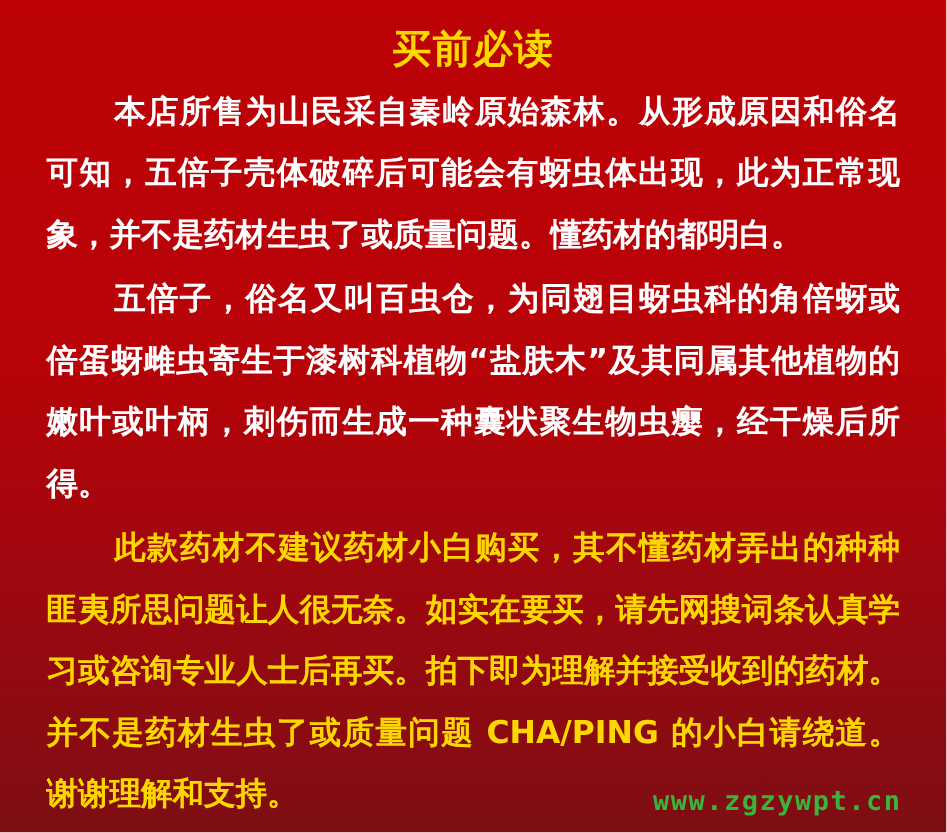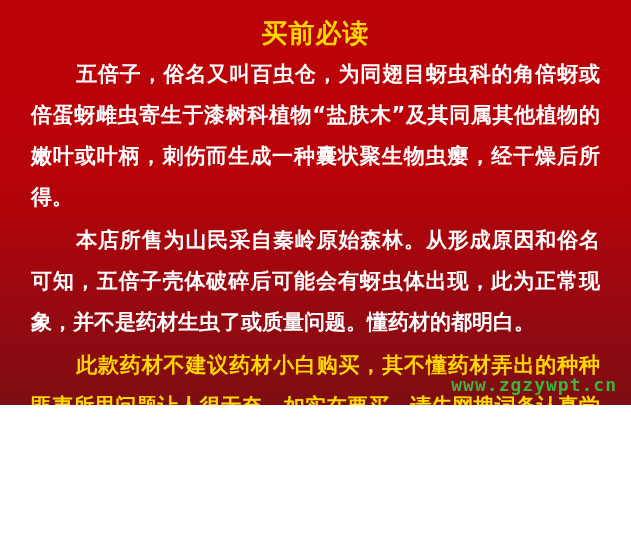--- a/index.html
+++ b/index.html
@@ -4,21 +4,21 @@
   <style>
     * { box-sizing: border-box; margin: 0; padding: 0; }
     html, body { width: 631px; height: 555px; }
     body {
       font-family: "DejaVu Sans", "Liberation Sans", sans-serif;
       overflow: hidden;
     }
     .poster {
       position: relative;
       width: 631px;
-      height: 405px;
+      height: 555px;
       background: linear-gradient(to bottom,
         #bc0207 0%,
         #b80308 42%,
         #9a0810 74%,
         #7d0e13 100%);
       overflow: hidden;
     }
     .title {
       margin-top: 16px;
       text-align: center;
@@ -38,36 +38,36 @@
       text-justify: inter-ideograph;
     }
     .para {
       text-indent: 2.15em;
       margin-bottom: 2px;
     }
     .para.white { color: #ffffff; }
     .para.yellow { color: #ffd700; }
     .watermark {
       position: absolute;
-      right: 14px;
+      right: 30px;
       bottom: 10px;
       font-family: "DejaVu Sans Mono", "Liberation Mono", monospace;
       font-size: 18px;
       font-weight: bold;
       color: #3ab43a;
       letter-spacing: 1px;
     }
   </style>
 </head>
 <body>
 
 <div class="poster">
   <div class="title">买前必读</div>
 
   <div class="content">
+    <p class="para white">本店所售为山民采自秦岭原始森林。从形成原因和俗名可知，五倍子壳体破碎后可能会有蚜虫体出现，此为正常现象，并不是药材生虫了或质量问题。懂药材的都明白。</p>
     <p class="para white">五倍子，俗名又叫百虫仓，为同翅目蚜虫科的角倍蚜或倍蛋蚜雌虫寄生于漆树科植物“盐肤木”及其同属其他植物的嫩叶或叶柄，刺伤而生成一种囊状聚生物虫瘿，经干燥后所得。</p>
-    <p class="para white">本店所售为山民采自秦岭原始森林。从形成原因和俗名可知，五倍子壳体破碎后可能会有蚜虫体出现，此为正常现象，并不是药材生虫了或质量问题。懂药材的都明白。</p>
     <p class="para yellow">此款药材不建议药材小白购买，其不懂药材弄出的种种匪夷所思问题让人很无奈。如实在要买，请先网搜词条认真学习或咨询专业人士后再买。拍下即为理解并接受收到的药材。并不是药材生虫了或质量问题 CHA/PING 的小白请绕道。谢谢理解和支持。</p>
     <p class="para white">五倍子有肚倍和花倍之分。二者随机发货。</p>
   </div>
 
   <div class="watermark">www.zgzywpt.cn</div>
 </div>
 
 </body></html>

